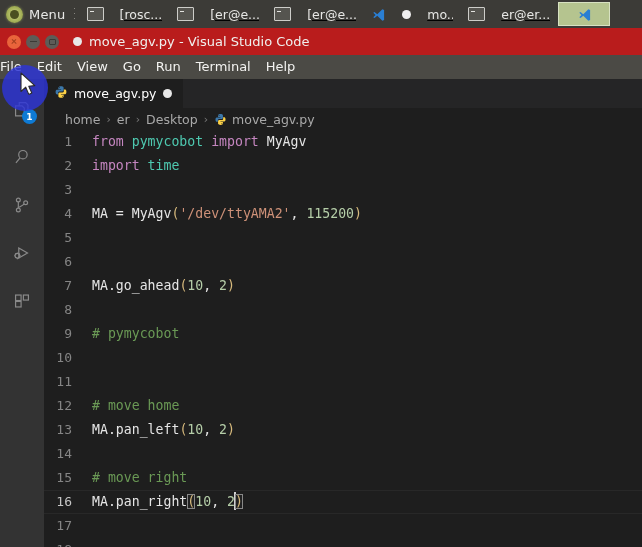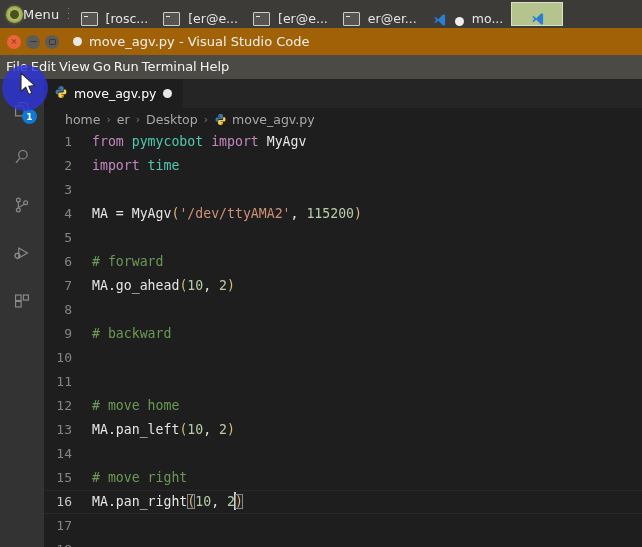--- a/index.html
+++ b/index.html
@@ -21,20 +21,21 @@
     left: 0; top: 0;
     width: 642px; height: 28px;
     background: #3c3b37;
     display: flex;
     align-items: center;
     box-sizing: border-box;
   }
   .panel-menu {
     display: flex;
     align-items: center;
+    gap: 6px;
     padding-left: 6px;
     height: 100%;
   }
   .ubuntu-logo {
     width: 17px; height: 17px;
     border-radius: 50%;
     background: radial-gradient(circle at 50% 50%, #cfd78b 0%, #a7b35a 55%, #7f8c3a 100%);
     position: relative;
     box-shadow: 0 0 3px rgba(200,215,120,.45);
   }
@@ -59,27 +60,28 @@
   }
   .tasks {
     display: flex;
     align-items: center;
     height: 100%;
     flex: 1;
     min-width: 0;
   }
   .task {
     display: flex;
-    align-items: flex-end;
-    gap: 8px;
+    align-items: center;
+    gap: 16px;
     height: 24px;
     padding: 0 7px;
     margin-right: 1px;
     max-width: 96px;
     box-sizing: border-box;
+    text-decoration: underline;
   }
   .task span.t-label {
     color: #e6e6e4;
     font-size: 12.5px;
     white-space: nowrap;
     overflow: hidden;
   }
   .task-active {
     background: #b5c48f;
     border: 1px solid #d8e2c2;
@@ -115,21 +117,21 @@
 
   
   .vscode {
     position: absolute;
     left: 0; top: 28px;
     width: 642px; height: 519px;
     background: #1e1e1e;
   }
   .titlebar {
     height: 27px;
-    background: #a16207;
+    background: #b91c1c;
     display: flex;
     align-items: center;
     padding-left: 7px;
     box-sizing: border-box;
   }
   .wc {
     width: 14px; height: 14px;
     border-radius: 50%;
     margin-right: 5px;
     position: relative;
@@ -179,22 +181,21 @@
     width: 9px; height: 9px;
     border-radius: 50%;
     background: #e8e8e8;
   }
 
   .menubar {
     height: 24px;
     background: #4b4a45;
     display: flex;
     align-items: center;
-    padding-left: 6px;
-    gap: 3px;
+    gap: 15px;
     box-sizing: border-box;
   }
   .menu-item {
     color: #f2f2f0;
     font-size: 13px;
     line-height: 24px;
     white-space: nowrap;
   }
 
   .body-row {
@@ -392,29 +393,29 @@
       </div>
       <div class="task">
         <span class="term-icon"></span>
         <span class="t-label">[er@e...</span>
       </div>
       <div class="task">
         <span class="term-icon"></span>
         <span class="t-label">[er@e...</span>
       </div>
       <div class="task">
-        <span class="term-icon"></span>
-        <span class="t-label">er@er...</span>
-      </div>
-      <div class="task">
         <span class="vsc-icon"><svg width="15" height="14" viewBox="0 0 24 24">
             <path d="M18.6 2.2 9.9 10.6 5.2 7 3 8.2l3.9 3.8L3 15.8 5.2 17l4.7-3.6 8.7 8.4 3-1.4V3.6z" fill="#2a7fd4"></path>
           </svg></span>
         <span class="dot-white"></span>
         <span class="t-label">mo...</span>
+      </div>
+      <div class="task">
+        <span class="term-icon"></span>
+        <span class="t-label">er@er...</span>
       </div>
       <div class="task task-active">
         <span class="vsc-icon"><svg width="15" height="14" viewBox="0 0 24 24">
             <path d="M18.6 2.2 9.9 10.6 5.2 7 3 8.2l3.9 3.8L3 15.8 5.2 17l4.7-3.6 8.7 8.4 3-1.4V3.6z" fill="#2a7fd4"></path>
           </svg></span>
       </div>
     </div>
 </div>
 
 <div class="vscode">
@@ -530,24 +531,24 @@
           </span>
         </div>
 
       <div class="editor">
         <div class="code-lines" id="codelines">
             <div class="line"><div class="ln">1</div><div class="code-text"><span class="tok-kw">from</span><span class="tok-plain"> </span><span class="tok-mod">pymycobot</span><span class="tok-plain"> </span><span class="tok-kw">import</span><span class="tok-plain"> </span><span class="tok-plain">MyAgv</span></div></div>
             <div class="line"><div class="ln">2</div><div class="code-text"><span class="tok-kw">import</span><span class="tok-plain"> </span><span class="tok-mod">time</span></div></div>
             <div class="line"><div class="ln">3</div><div class="code-text"></div></div>
             <div class="line"><div class="ln">4</div><div class="code-text"><span class="tok-plain">MA </span><span class="tok-plain">= </span><span class="tok-plain">MyAgv</span><span class="tok-paren-y">(</span><span class="tok-str">'/dev/ttyAMA2'</span><span class="tok-plain">, </span><span class="tok-num">115200</span><span class="tok-paren-y">)</span></div></div>
             <div class="line"><div class="ln">5</div><div class="code-text"></div></div>
-            <div class="line"><div class="ln">6</div><div class="code-text"><span class="tok-cmt"># forward</span></div></div>
+            <div class="line"><div class="ln">6</div></div>
             <div class="line"><div class="ln">7</div><div class="code-text"><span class="tok-plain">MA</span><span class="tok-plain">.</span><span class="tok-plain">go_ahead</span><span class="tok-paren-y">(</span><span class="tok-num">10</span><span class="tok-plain">, </span><span class="tok-num">2</span><span class="tok-paren-y">)</span></div></div>
             <div class="line"><div class="ln">8</div><div class="code-text"></div></div>
-            <div class="line"><div class="ln">9</div><div class="code-text"><span class="tok-cmt"># backward</span></div></div>
+            <div class="line"><div class="ln">9</div><div class="code-text"><span class="tok-cmt"># pymycobot</span></div></div>
             <div class="line"><div class="ln">10</div></div>
             <div class="line"><div class="ln">11</div><div class="code-text"></div></div>
             <div class="line"><div class="ln">12</div><div class="code-text"><span class="tok-cmt"># move home</span></div></div>
             <div class="line"><div class="ln">13</div><div class="code-text"><span class="tok-plain">MA</span><span class="tok-plain">.</span><span class="tok-plain">pan_left</span><span class="tok-paren-y">(</span><span class="tok-num">10</span><span class="tok-plain">, </span><span class="tok-num">2</span><span class="tok-paren-y">)</span></div></div>
             <div class="line"><div class="ln">14</div><div class="code-text"></div></div>
             <div class="line"><div class="ln">15</div><div class="code-text"><span class="tok-cmt"># move right</span></div></div>
             <div class="line active-line"><div class="ln">16</div><div class="code-text"><span class="tok-plain">MA</span><span class="tok-plain">.</span><span class="tok-plain">pan_right</span><span class="tok-paren-y bracket-match">(</span><span class="tok-num">10</span><span class="tok-plain">, </span><span class="tok-num">2</span><span class="caret"></span><span class="tok-paren-y bracket-match">)</span></div></div>
             <div class="line"><div class="ln">17</div><div class="code-text"></div></div>
             <div class="line"><div class="ln">18</div><div class="code-text"></div></div>
           </div>

